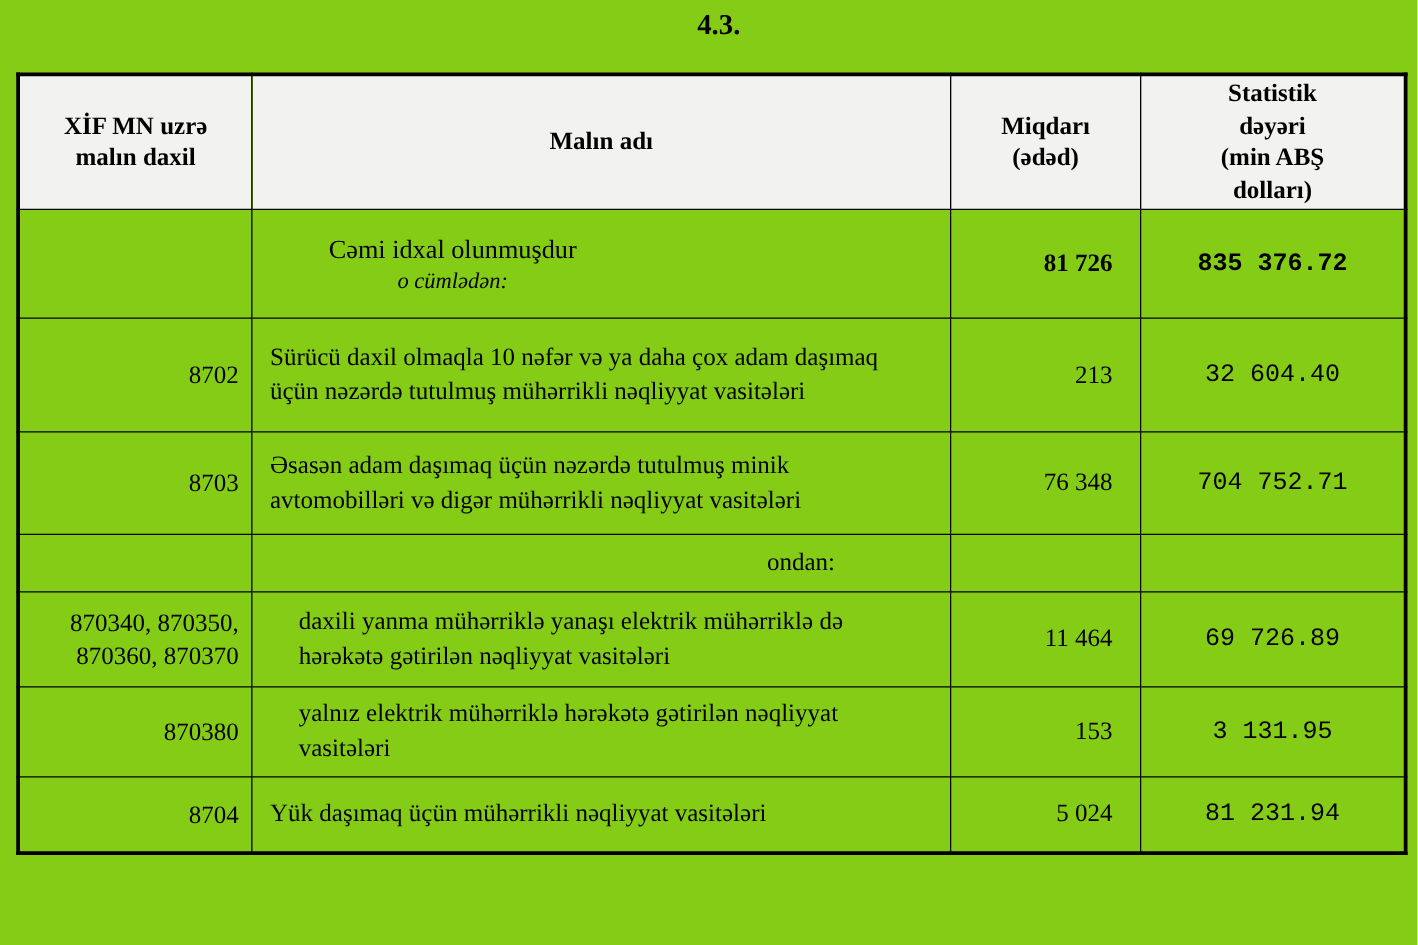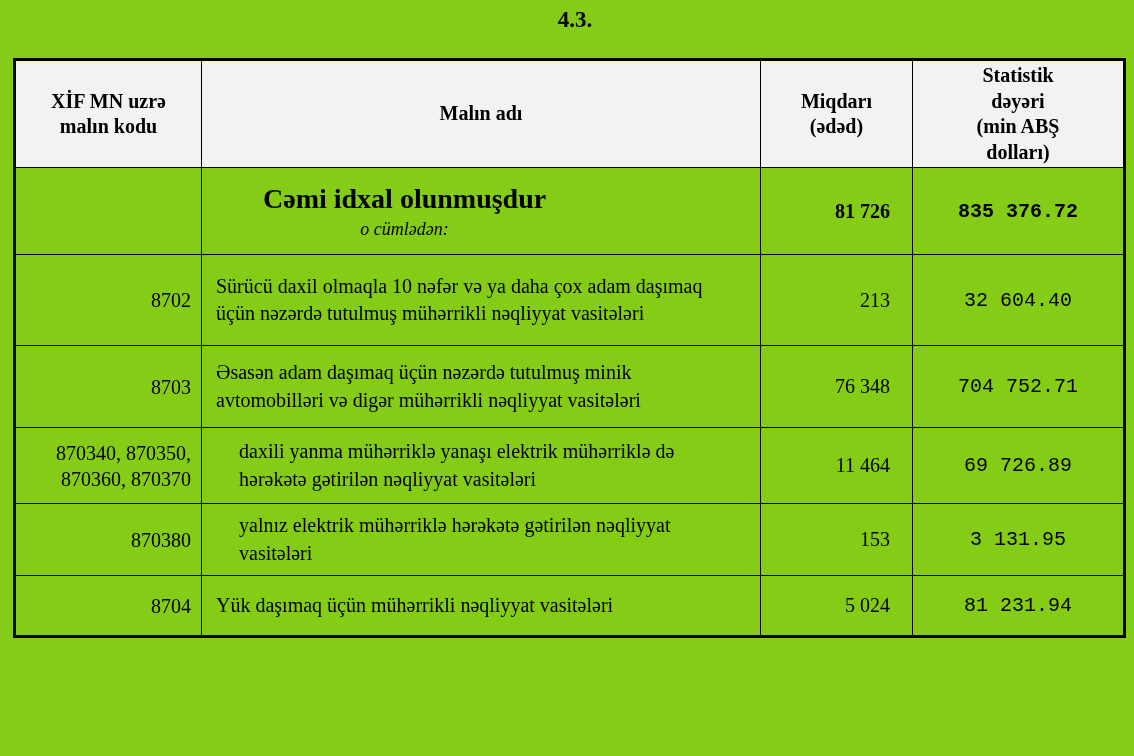--- a/index.html
+++ b/index.html
@@ -35,21 +35,21 @@
   tr.h-r4 { height:61px; }
   tr.h-r5 { height:59px; }
   td.code { text-align:right; padding:2px 10px; line-height:1.3; }
   td.name { text-align:left; padding:2px 18px 2px 14px; line-height:1.38; }
   td.name.indent { padding-left:37px; }
   td.qty  { text-align:right; padding-right:22px; }
   td.val  { text-align:center;font-family:Liberation Mono, monospace; }
   .bold   { font-weight:bold; }
   td.ondan-cell { text-align:right; padding-right:92px; }
   .summary-block { display:inline-block; margin-left:47px; text-align:center; vertical-align:middle; }
-  .summary-bold { font-weight:bold; font-size:28px; line-height:1.3; }
+  .summary-bold { font-weight:normal; font-size:21px; line-height:1.3; }
   .summary-italic { font-style:italic; font-size:18px; line-height:1.3; }
 </style>
 </head>
 <body>
 
 <div class="page">
 
   <div class="title">
     <span>4.3.</span>
   </div>
@@ -57,21 +57,21 @@
   <table class="import">
     <colgroup>
       <col style="width:187px">
       <col style="width:559px">
       <col style="width:152px">
       <col style="width:212px">
     </colgroup>
     <thead>
       <tr class="h-header">
         <th class="prelines">XİF MN uzrə
-malın kodu</th>
+malın daxil</th>
         <th>Malın adı</th>
         <th class="prelines">Miqdarı
 (ədəd)</th>
         <th class="prelines">Statistik
 dəyəri
 (min ABŞ
 dolları)</th>
       </tr>
     </thead>
     <tbody>
@@ -94,20 +94,26 @@
         <td class="val">32 604.40</td>
       </tr>
 
       <tr class="h-r1">
         <td class="code">8703</td>
         <td class="name">Əsasən adam daşımaq üçün nəzərdə tutulmuş minik avtomobilləri və digər mühərrikli nəqliyyat vasitələri</td>
         <td class="qty">76 348</td>
         <td class="val">704 752.71</td>
       </tr>
 
+      <tr class="h-ondan">
+        <td class="code"></td>
+        <td class="name ondan-cell">ondan:</td>
+        <td class="qty"></td>
+        <td class="val"></td>
+      </tr>
 
       <tr class="h-r2">
         <td class="code">870340, 870350, 870360, 870370</td>
         <td class="name indent">daxili yanma mühərriklə yanaşı elektrik mühərriklə də hərəkətə gətirilən nəqliyyat vasitələri</td>
         <td class="qty">11 464</td>
         <td class="val">69 726.89</td>
       </tr>
 
       <tr class="h-r3">
         <td class="code">870380</td>

